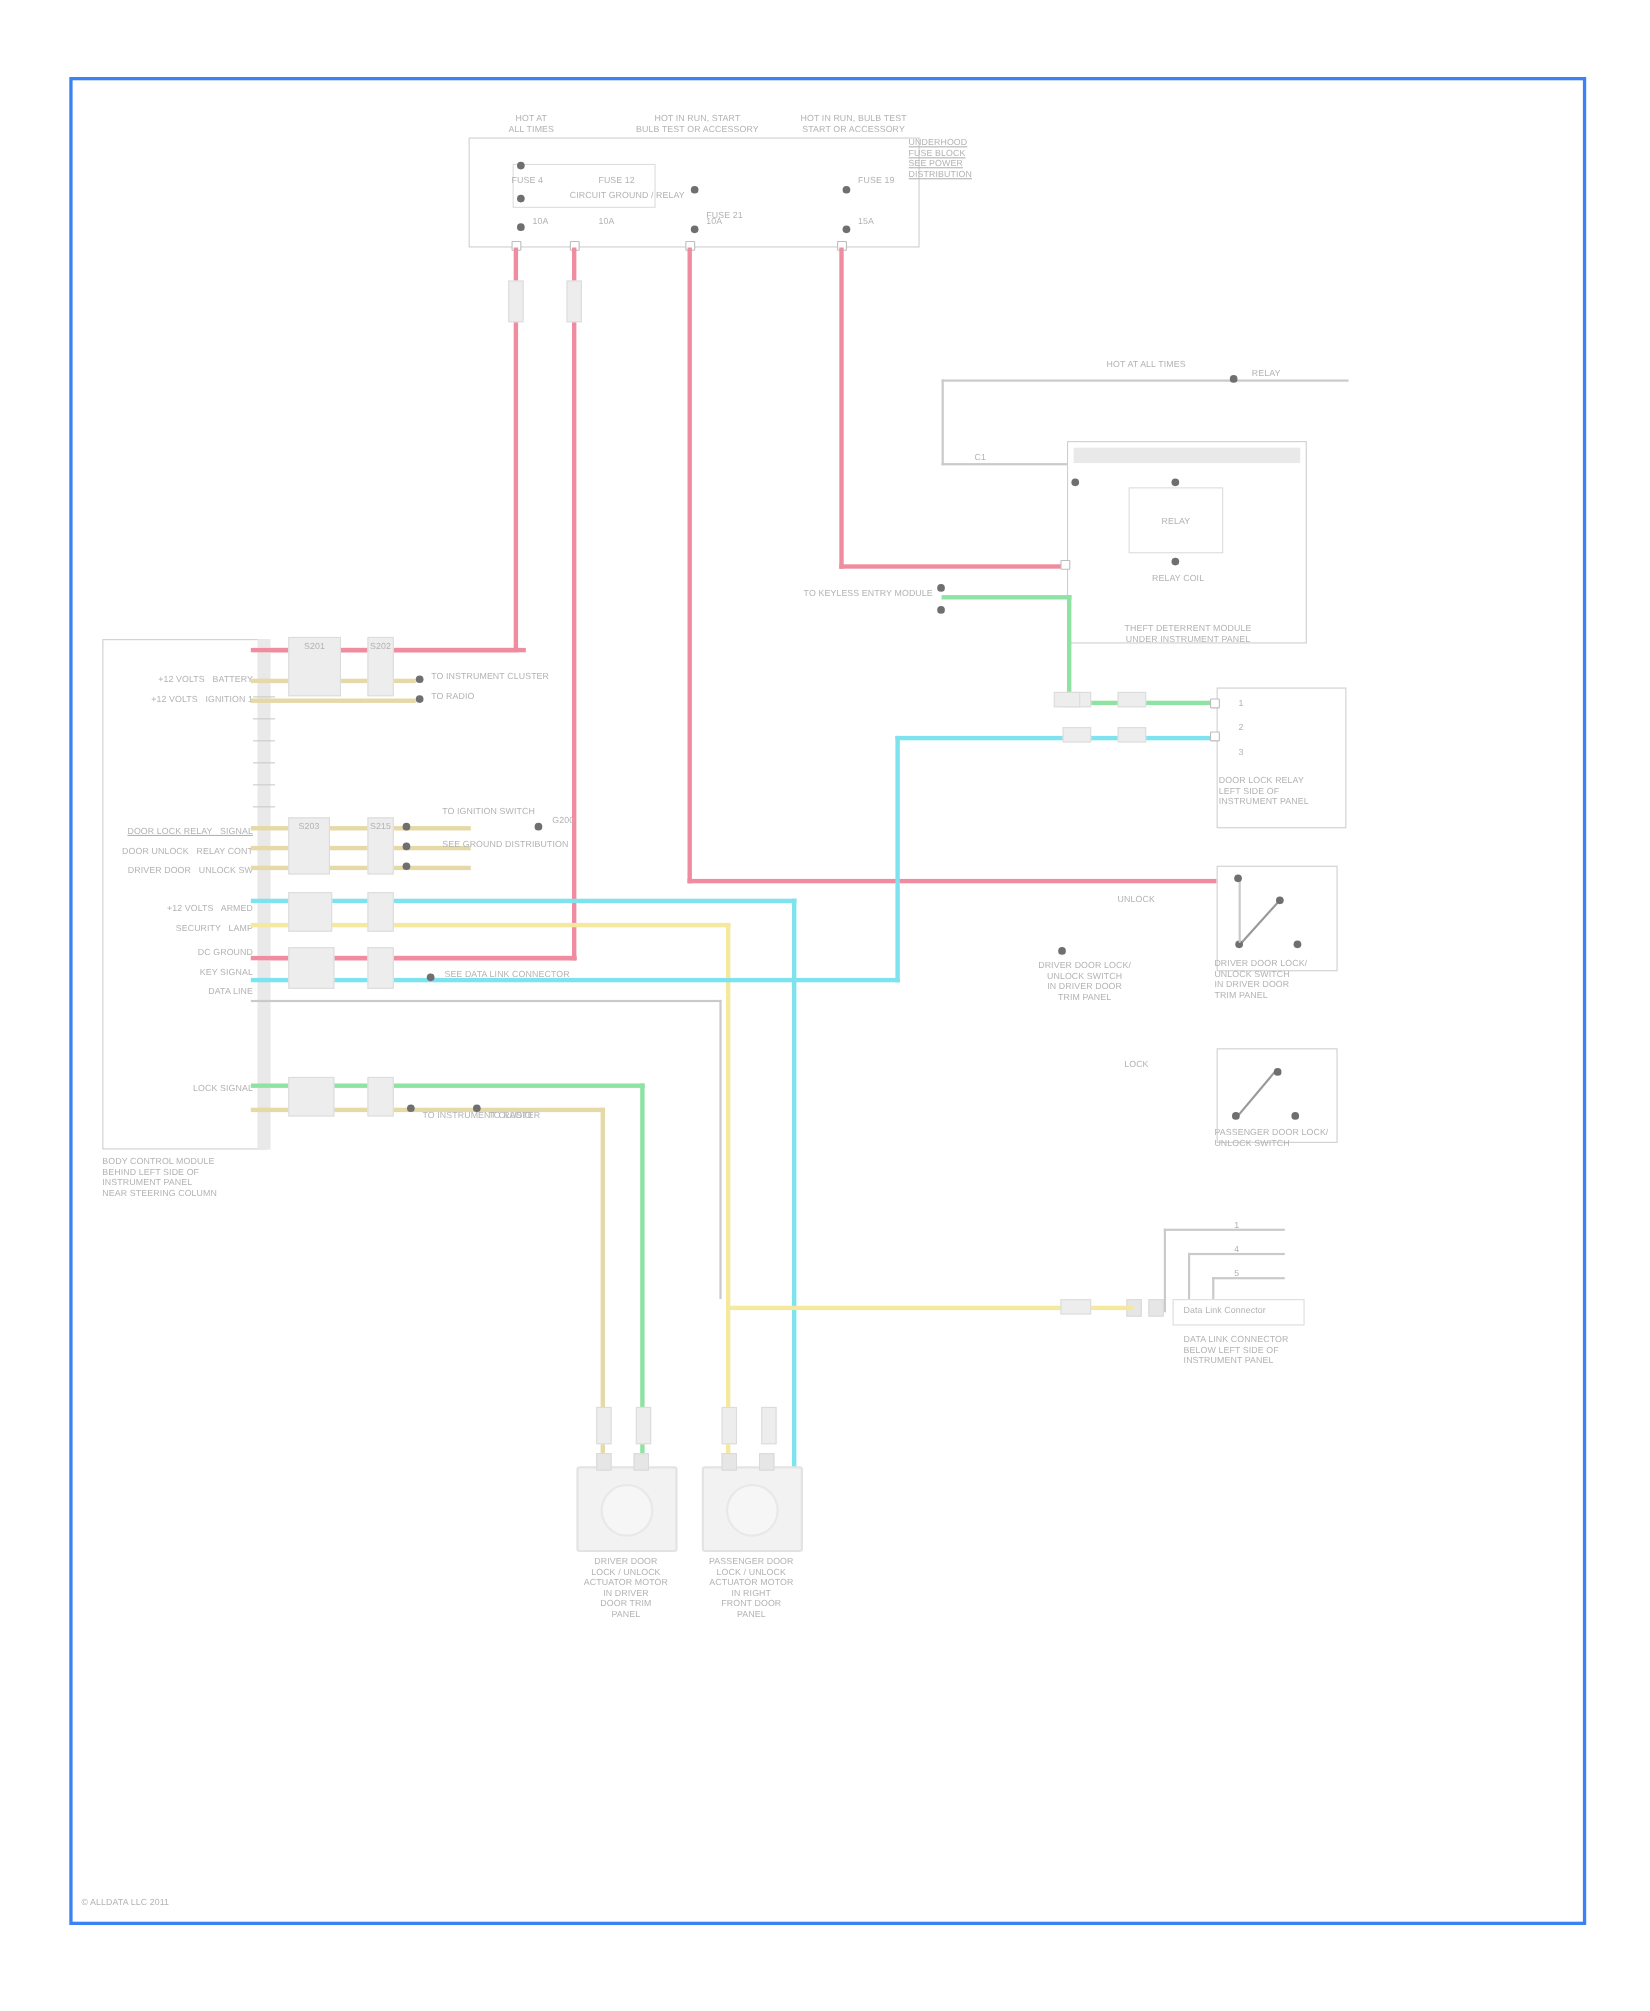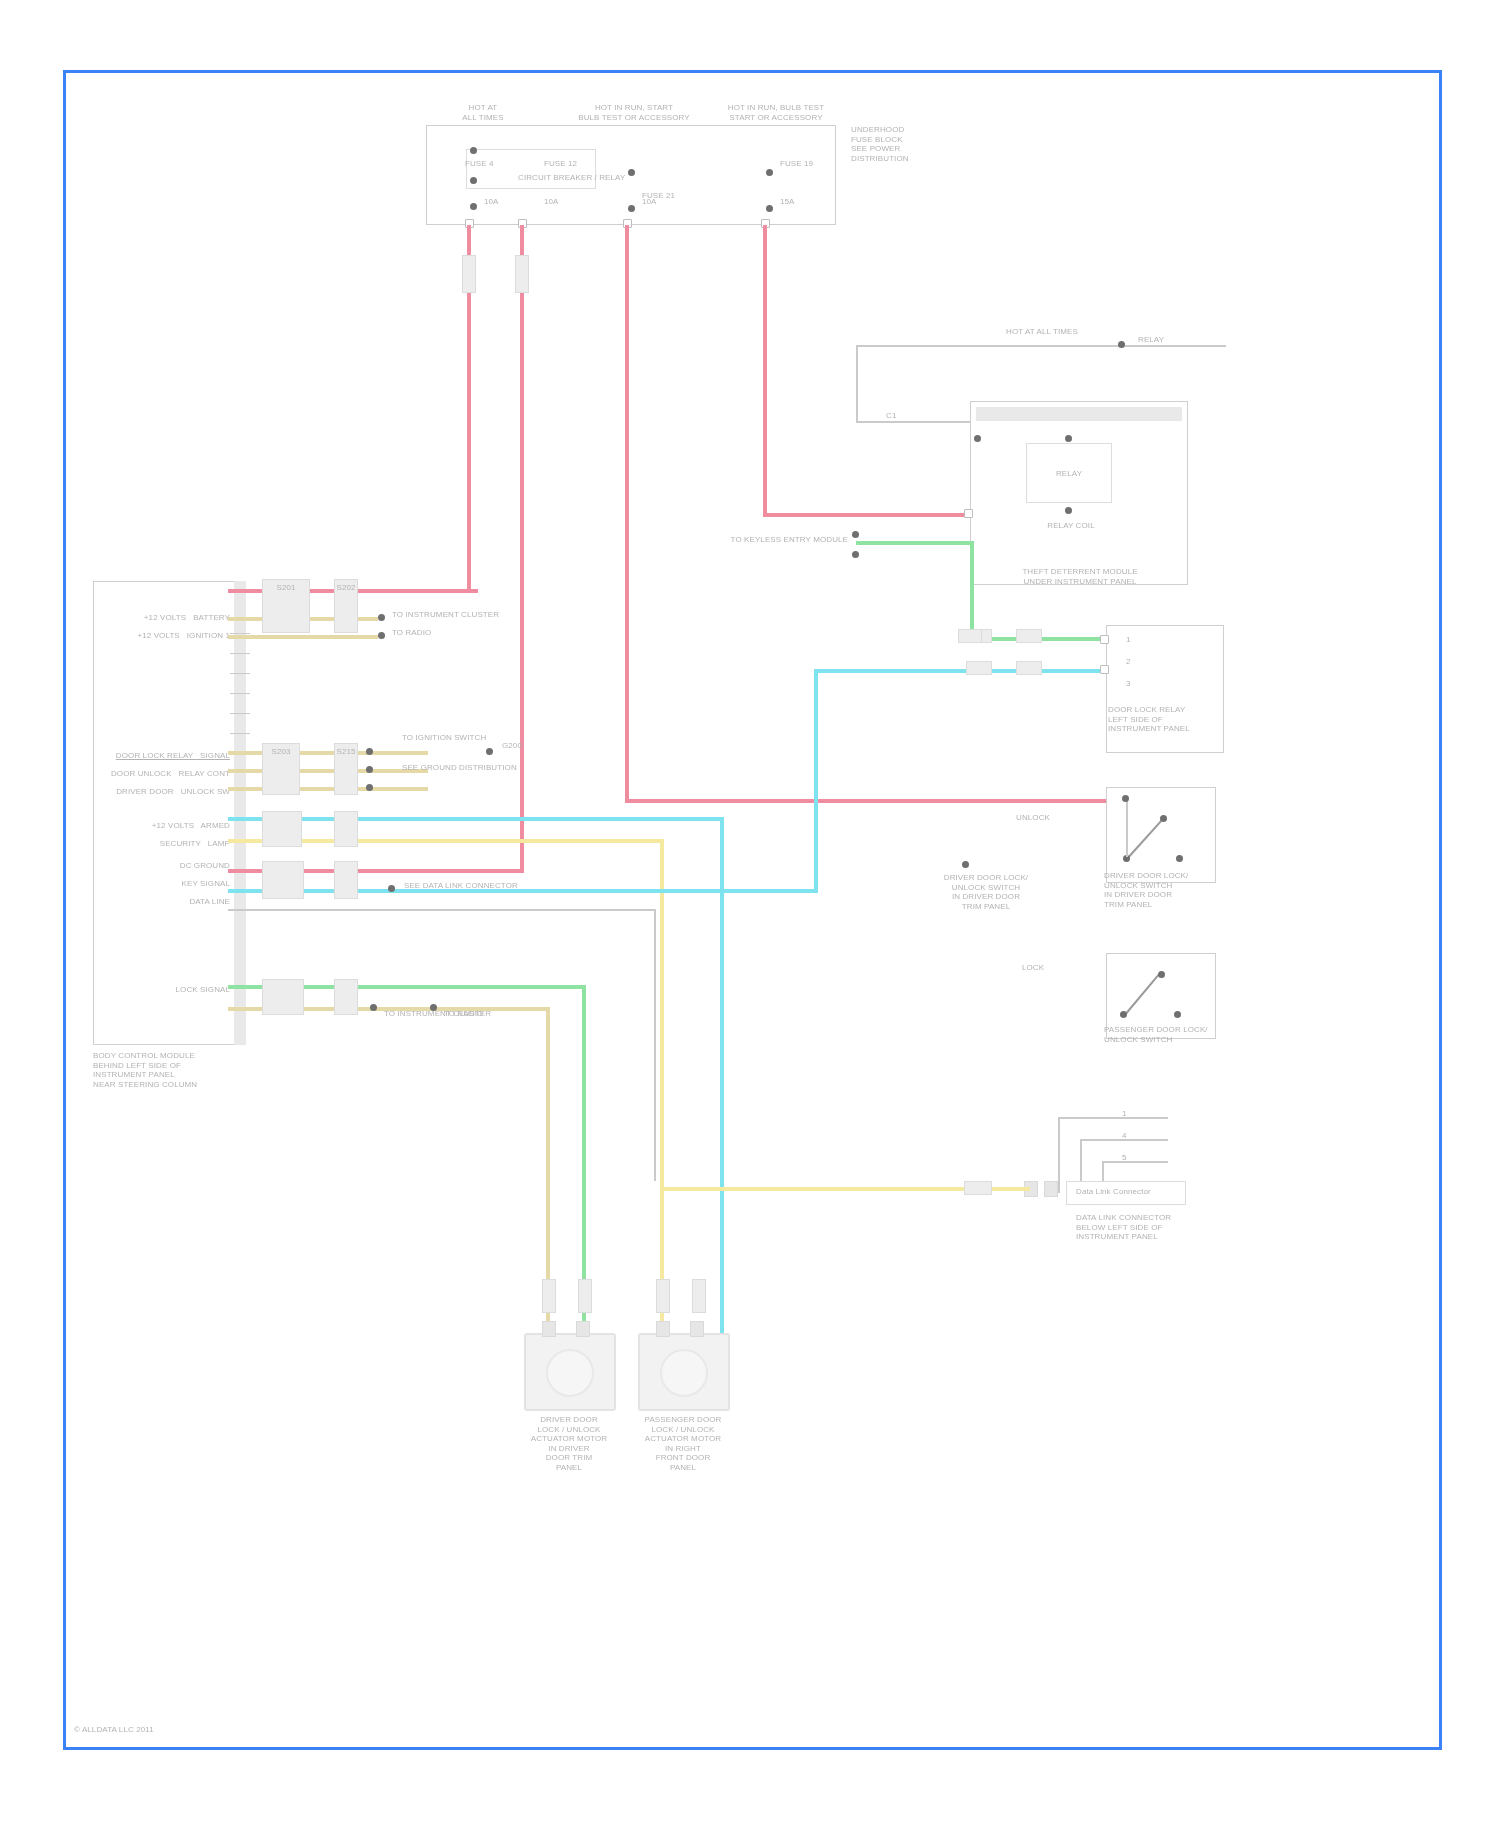--- a/index.html
+++ b/index.html
@@ -32,21 +32,21 @@
   <div id="frame">
 
     <div class="box" style="left:360px;top:52px;width:410px;height:100px;"></div>
 
     <div class="lbl c" style="left:382px;top:30px;width:70px;">HOT AT
 ALL TIMES</div>
     <div class="lbl c" style="left:498px;top:30px;width:140px;">HOT IN RUN, START
 BULB TEST OR ACCESSORY</div>
     <div class="lbl c" style="left:640px;top:30px;width:140px;">HOT IN RUN, BULB TEST
 START OR ACCESSORY</div>
-    <div class="lbl" style="left:785px;top:52px;width:110px;">UNDERHOOD
+    <div class="lbl" style="left:760px;top:52px;width:110px;text-decoration:underline;">UNDERHOOD
 FUSE BLOCK
 SEE POWER
 DISTRIBUTION</div>
 
     <div class="box" style="left:400px;top:76px;width:130px;height:40px;border-color:#ddd;"></div>
 
     <div class="dot" style="left:404px;top:74px;"></div>
     <div class="dot" style="left:404px;top:104px;"></div>
     <div class="dot" style="left:404px;top:130px;"></div>
     <div class="dot" style="left:562px;top:96px;"></div>
@@ -55,21 +55,21 @@
     <div class="dot" style="left:700px;top:132px;"></div>
 
     <div class="lbl" style="left:399px;top:86px;width:72px;">FUSE 4</div>
     <div class="lbl" style="left:418px;top:124px;width:40px;">10A</div>
     <div class="lbl" style="left:478px;top:86px;width:60px;">FUSE 12</div>
     <div class="lbl" style="left:478px;top:124px;width:40px;">10A</div>
     <div class="lbl" style="left:576px;top:86px;width:60px;margin-top:32px;">FUSE 21</div>
     <div class="lbl" style="left:576px;top:124px;width:40px;">10A</div>
     <div class="lbl" style="left:714px;top:86px;width:60px;">FUSE 19</div>
     <div class="lbl" style="left:714px;top:124px;width:40px;">15A</div>
-    <div class="lbl" style="left:452px;top:100px;width:120px;">CIRCUIT BREAKER / RELAY</div>
+    <div class="lbl" style="left:452px;top:100px;width:120px;">CIRCUIT GROUND / RELAY</div>
 
     <div class="pin" style="left:399px;top:146px;"></div>
     <div class="pin" style="left:452px;top:146px;"></div>
     <div class="pin" style="left:557px;top:146px;"></div>
     <div class="pin" style="left:695px;top:146px;"></div>
 
     <div class="wire v" style="left:401px;top:152px;height:366px;background:#f08ca0;"></div>
     <div class="wire h" style="left:162px;top:516px;width:243px;background:#f08ca0;"></div>
 
     <div class="wire v" style="left:454px;top:152px;height:648px;background:#f08ca0;"></div>

